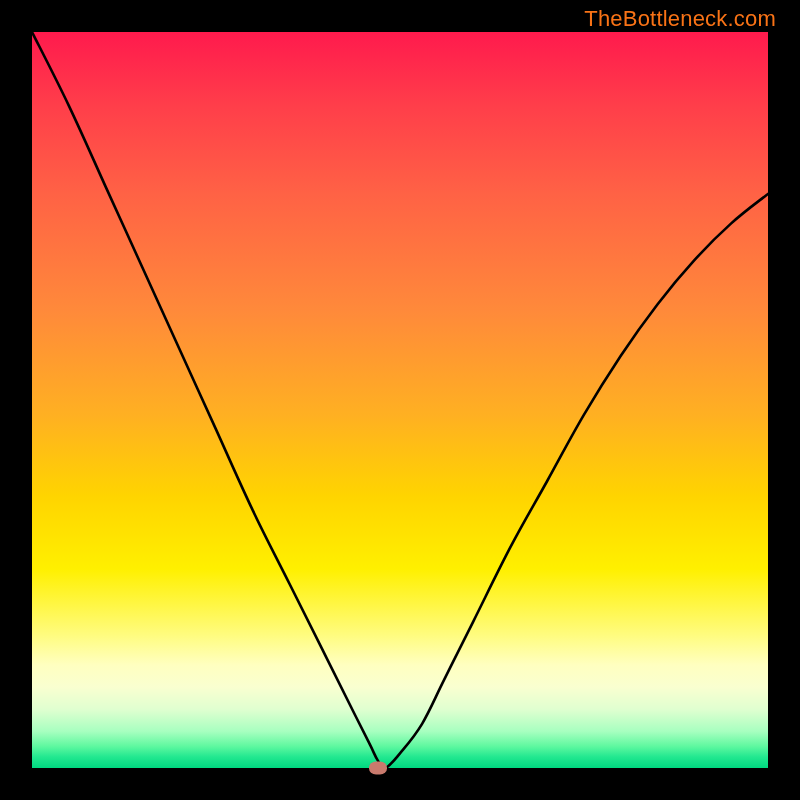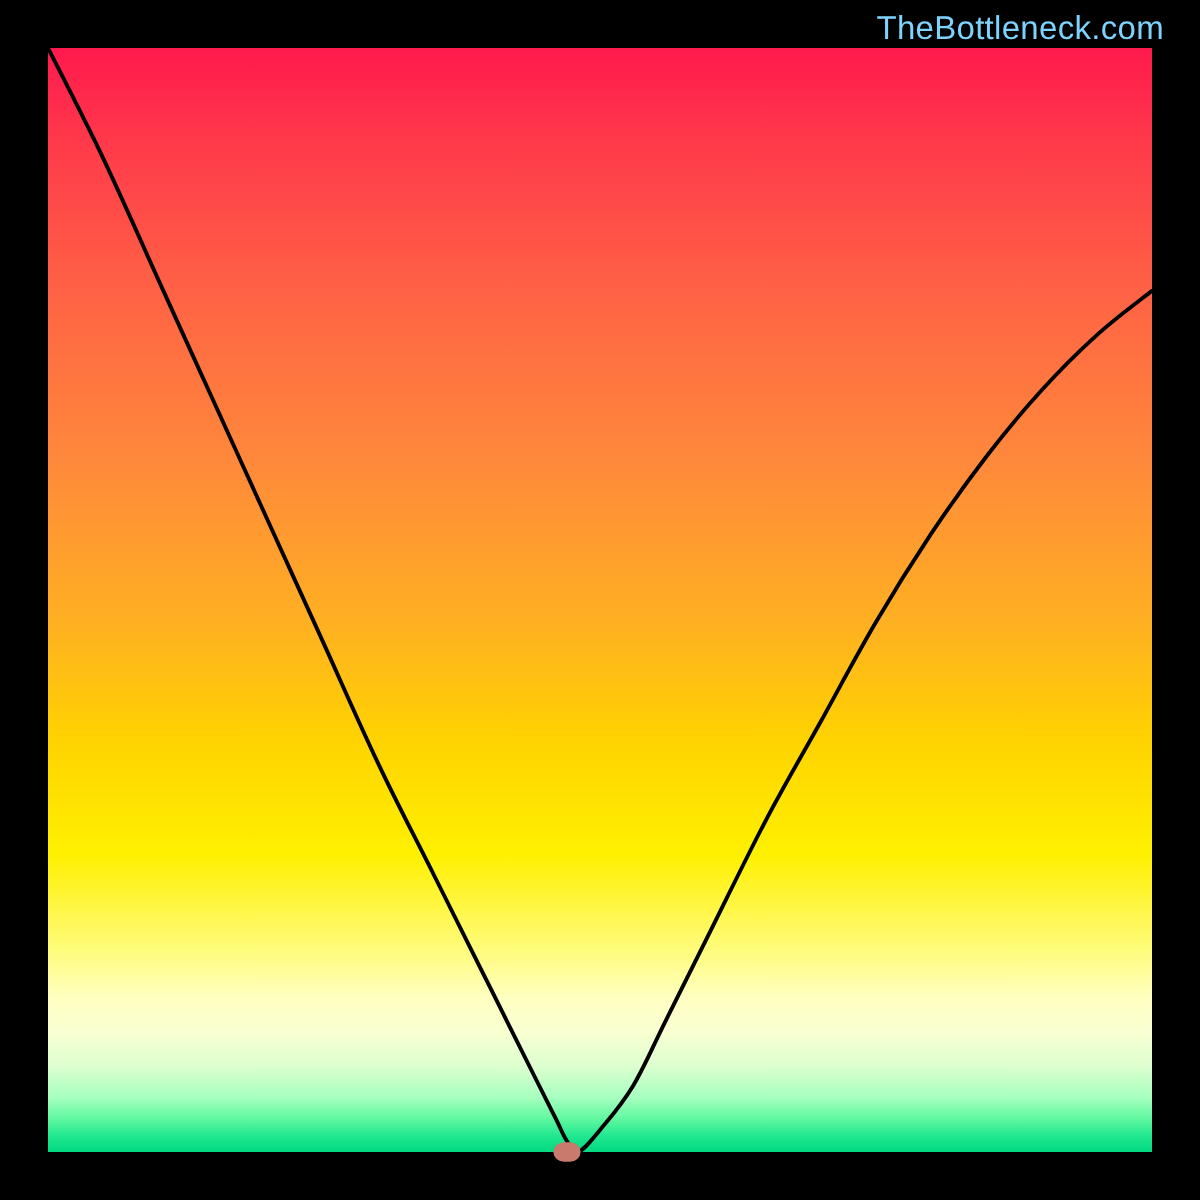--- a/index.html
+++ b/index.html
@@ -40,21 +40,21 @@
       #a8ffc0 95%,
       #60f8a0 97%,
       #22e890 98.5%,
       #00d880 100%
     );
   }
   .watermark {
     position: absolute;
     top: 6px;
     right: 24px;
-    color: #7dd3fc;
+    color: #f97316;
     font-size: 22px;
     letter-spacing: 0.2px;
     font-weight: 500;
   }
   svg.curve {
     position: absolute;
     top: 0;
     left: 0;
     width: 736px;
     height: 736px;

